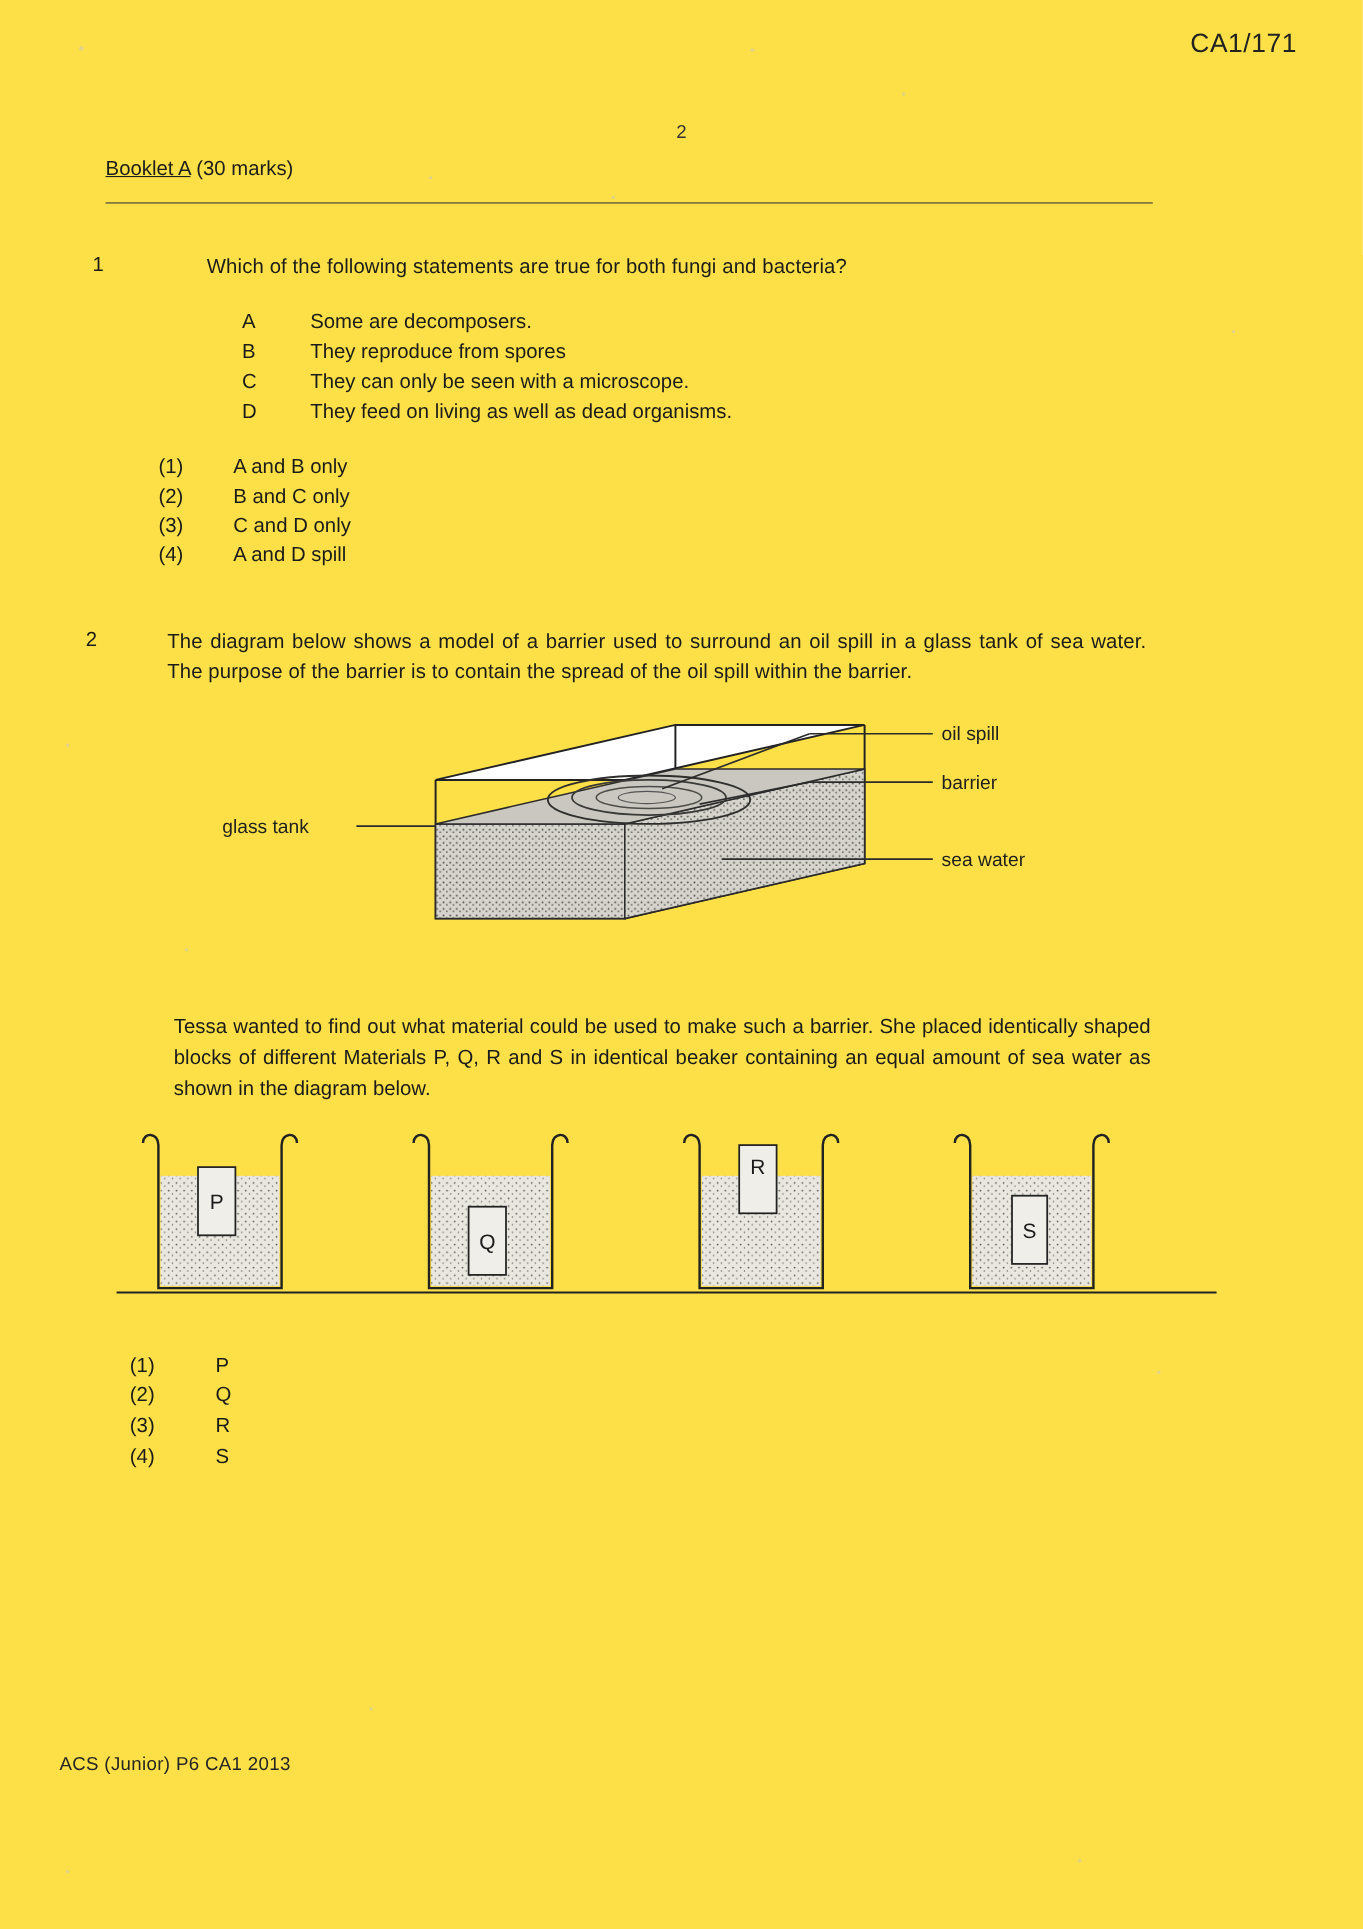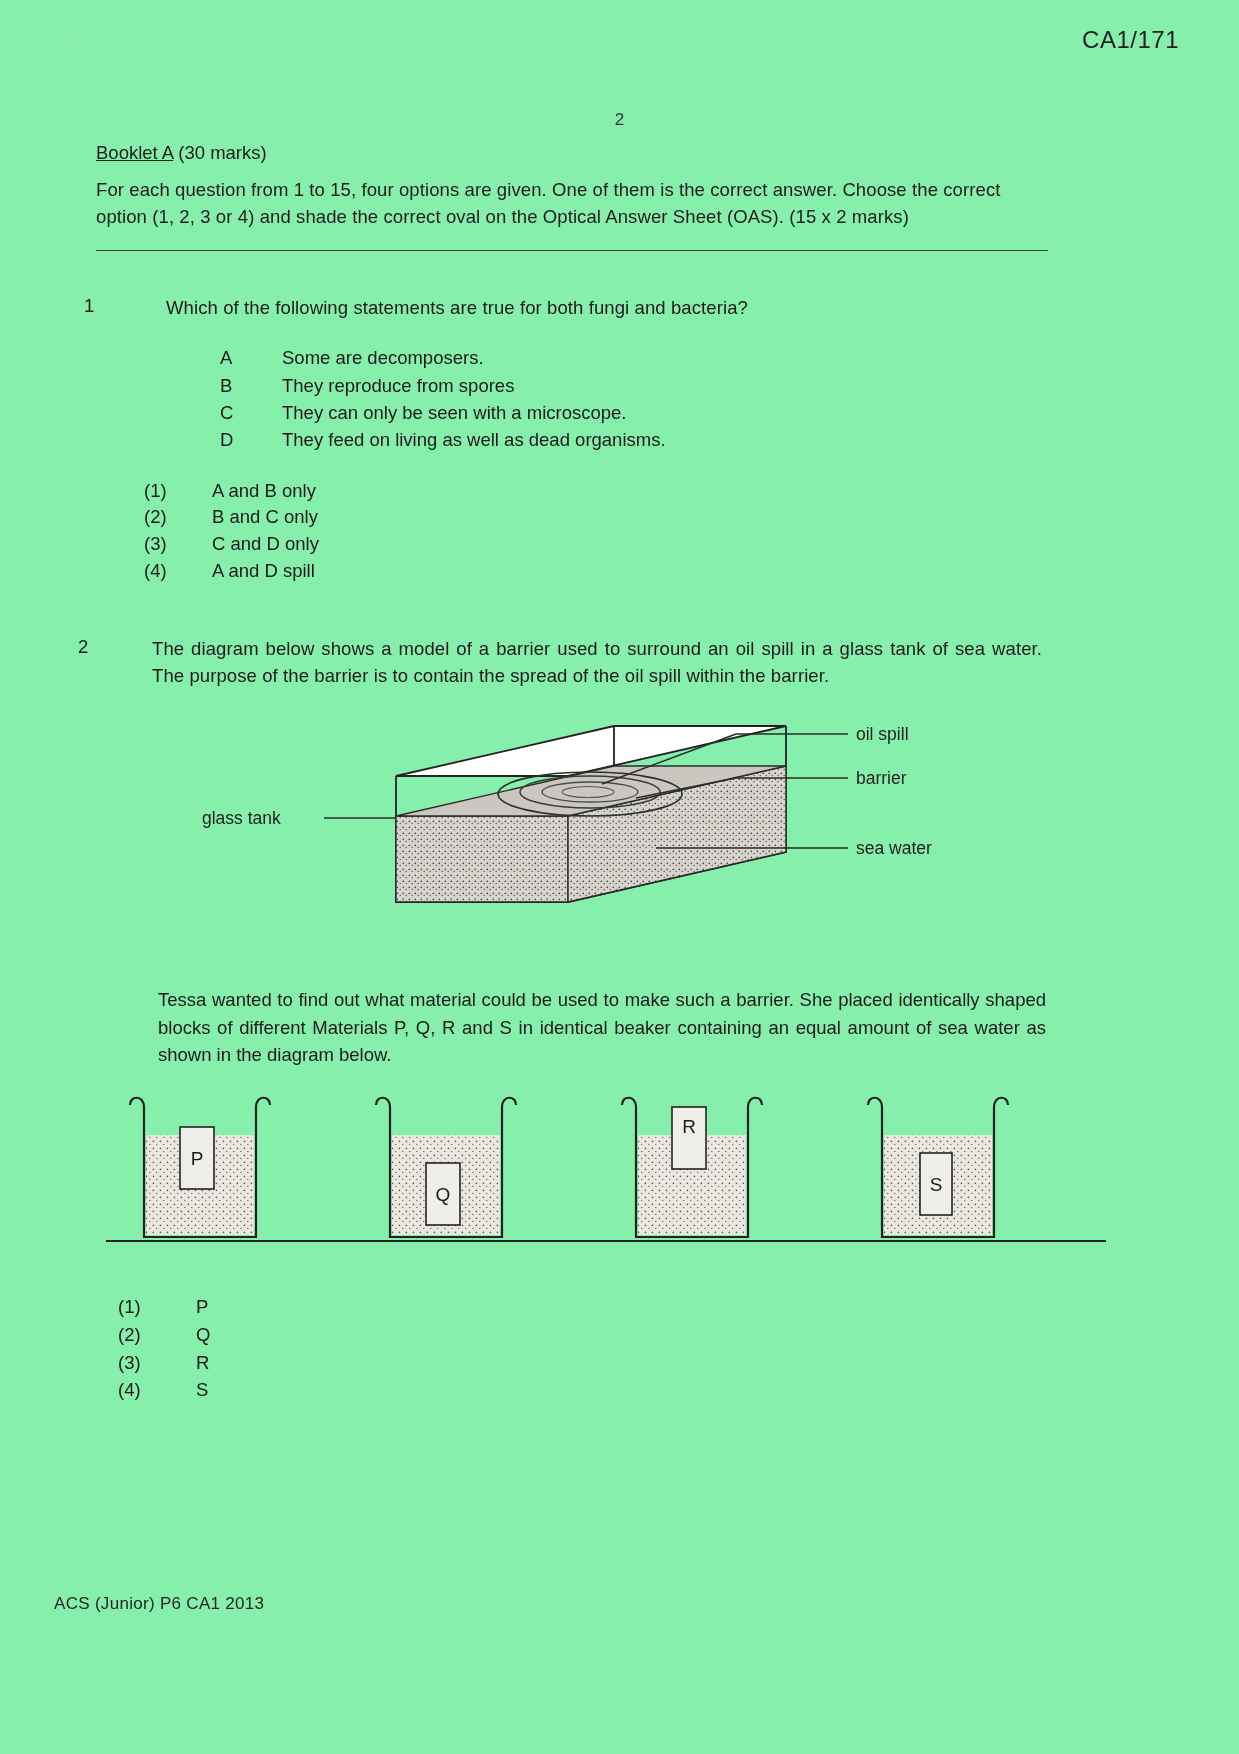--- a/index.html
+++ b/index.html
@@ -11,21 +11,21 @@
     width: 1239px;
     height: 1754px;
     position: relative;
     font-family: "Liberation Sans", sans-serif;
     color: #1b1b1b;
     overflow: hidden;
   }
   .page {
     position: absolute;
     inset: 0;
-    background: #86efac;
+    background: #fde047;
   }
   
   .speck {
     position: absolute;
     background: #c9c9c4;
     border-radius: 50%;
     opacity: .55;
   }
 
   .header-code {
@@ -79,21 +79,21 @@
     position: relative;
     margin-top: 44px;
   }
   .q-num {
     position: absolute;
     left: -12px;
     top: 0;
     font-size: 18.5px;
   }
   .q-body {
-    margin-left: 70px;
+    margin-left: 92px;
     font-size: 18.5px;
     line-height: 1.45;
     text-align: justify;
     width: 890px;
     letter-spacing: .1px;
   }
 
   .letter-options {
     margin: 22px 0 0 124px;
     font-size: 18.5px;
@@ -186,21 +186,20 @@
 
   <div class="header-code">CA1/171</div>
   <div class="page-number">2</div>
 
   <div class="content">
 
     <div class="booklet-line">
       <span class="u">Booklet A</span><span> (30 marks)</span>
     </div>
 
-    <div class="instructions">For each question from 1 to 15, four options are given. One of them is the correct answer. Choose the correct option (1, 2, 3 or 4) and shade the correct oval on the Optical Answer Sheet (OAS). (15 x 2 marks)</div>
 
     <hr class="rule">
 
     <div class="q-block">
       <div class="q-num">1</div>
       <div class="q-body">Which of the following statements are true for both fungi and bacteria?</div>
 
       <div class="letter-options">
         <div class="row">
           <span class="lbl">A</span>

